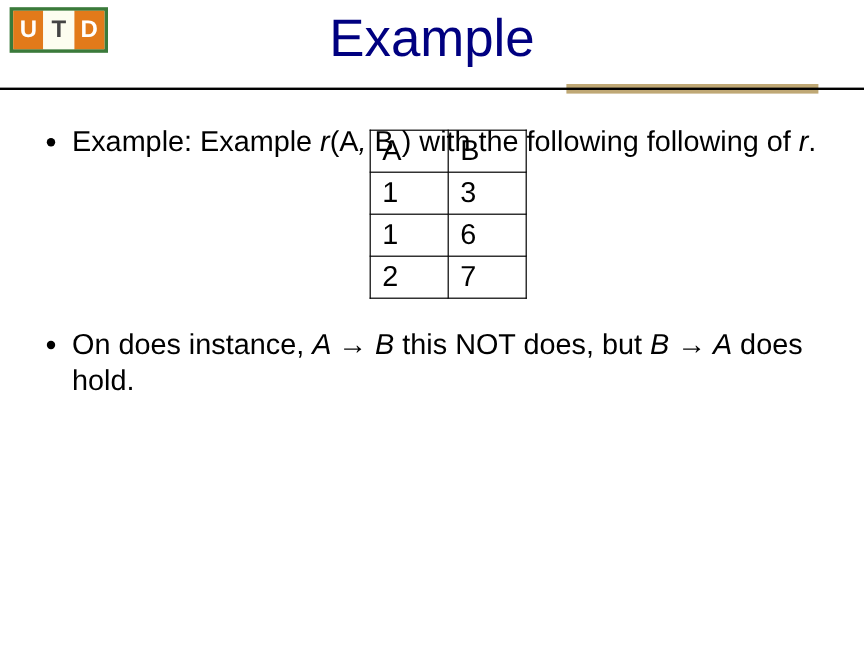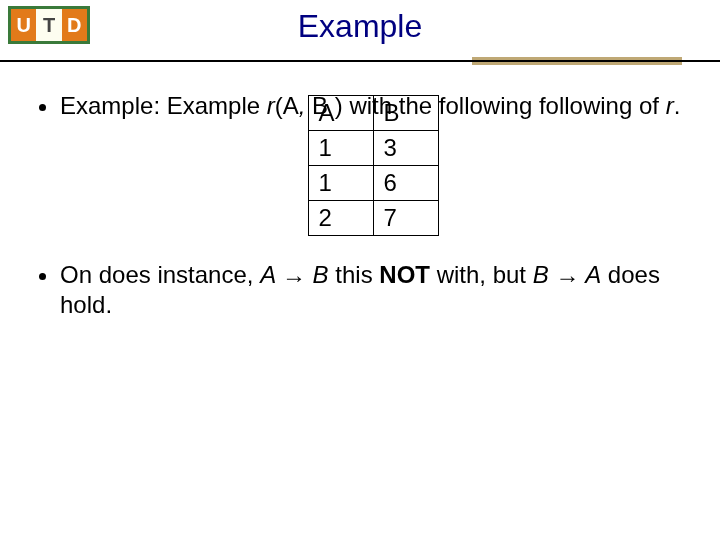--- a/index.html
+++ b/index.html
@@ -30,21 +30,21 @@
     justify-content: center;
     font-weight: bold;
     font-size: 20px;
   }
   .logo .u { background: #e27a1a; color: #fff; }
   .logo .t { background: #fdfdf0; color: #444; }
   .logo .d { background: #e27a1a; color: #fff; }
 
   .title {
     text-align: center;
-    font-size: 32px;
+    font-size: 44px;
     color: #000080;
     padding-top: 8px;
     font-family: Arial, Helvetica, sans-serif;
   }
   .rule-wrap {
     margin-top: 12px;
     position: relative;
     height: 8px;
   }
   .rule-line {
@@ -89,21 +89,21 @@
     font-size: 24px;
   }
   table.rel td {
     border: 1.5px solid #000;
     padding: 2px 20px 2px 10px;
     min-width: 34px;
   }
   .arrow {
     font-family: 'Arial', 'Segoe UI Symbol', sans-serif;
   }
-  .bold { font-weight: bold; text-align: center; }
+  .bold { font-weight: normal; text-align: center; }
 </style>
 </head>
 <body>
 
 <div class="logo">
   <div class="u">U</div>
   <div class="t">T</div>
   <div class="d">D</div>
 </div>
 
@@ -137,16 +137,16 @@
           <tr>
             <td>2</td>
             <td>7</td>
           </tr>
         </tbody>
           </table>
       </div>
     </li>
 
     <li>
-      <span>On does instance, </span><span class="italic">A </span><span class="arrow">→</span><span class="italic"> B</span><span> this </span><span class="bold">NOT</span><span> with, but  </span><span class="italic">B </span><span class="arrow">→</span><span class="italic"> A</span><span> does hold.</span>
+      <span>On does instance, </span><span class="italic">A </span><span class="arrow">→</span><span class="italic"> B</span><span> this </span><span class="bold">NOT</span><span> does, but  </span><span class="italic">B </span><span class="arrow">→</span><span class="italic"> A</span><span> does hold.</span>
     </li>
   </ul>
 </div>
 
 </body></html>

